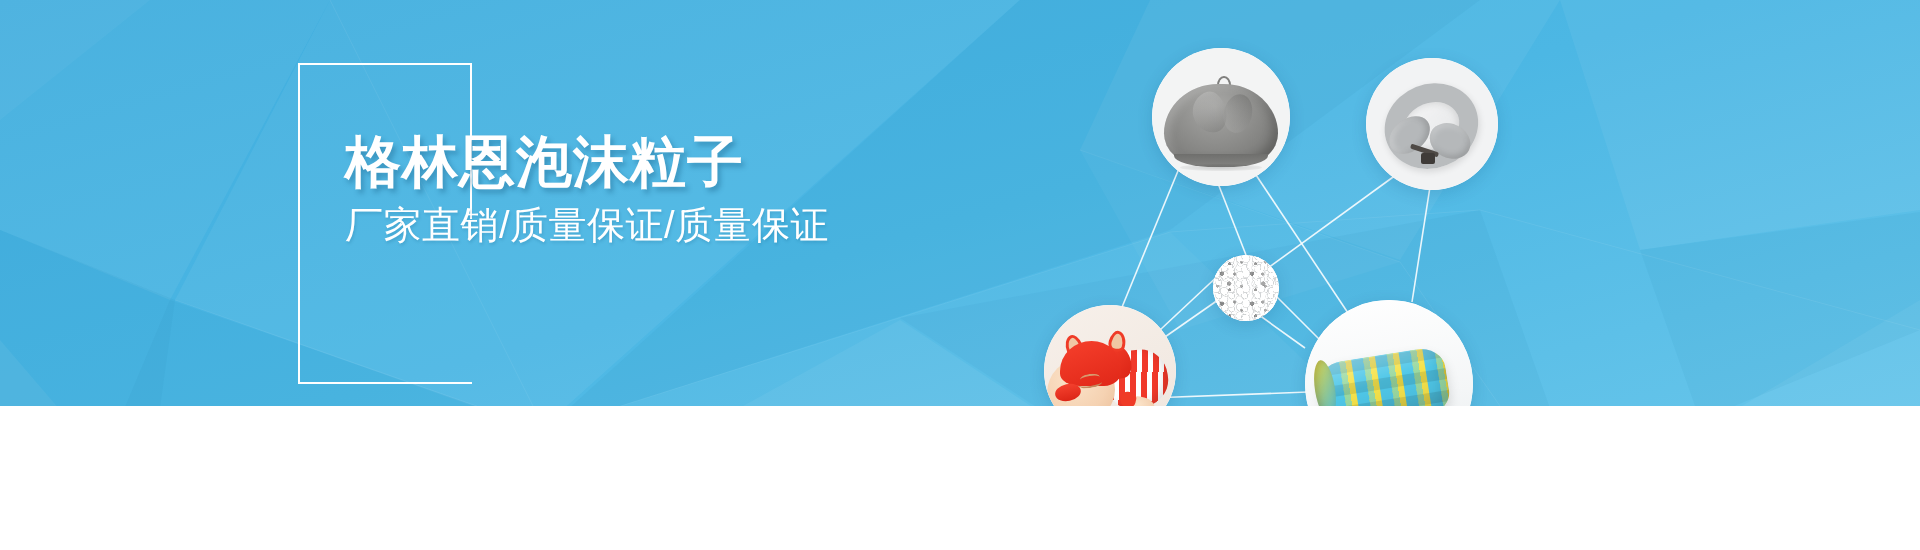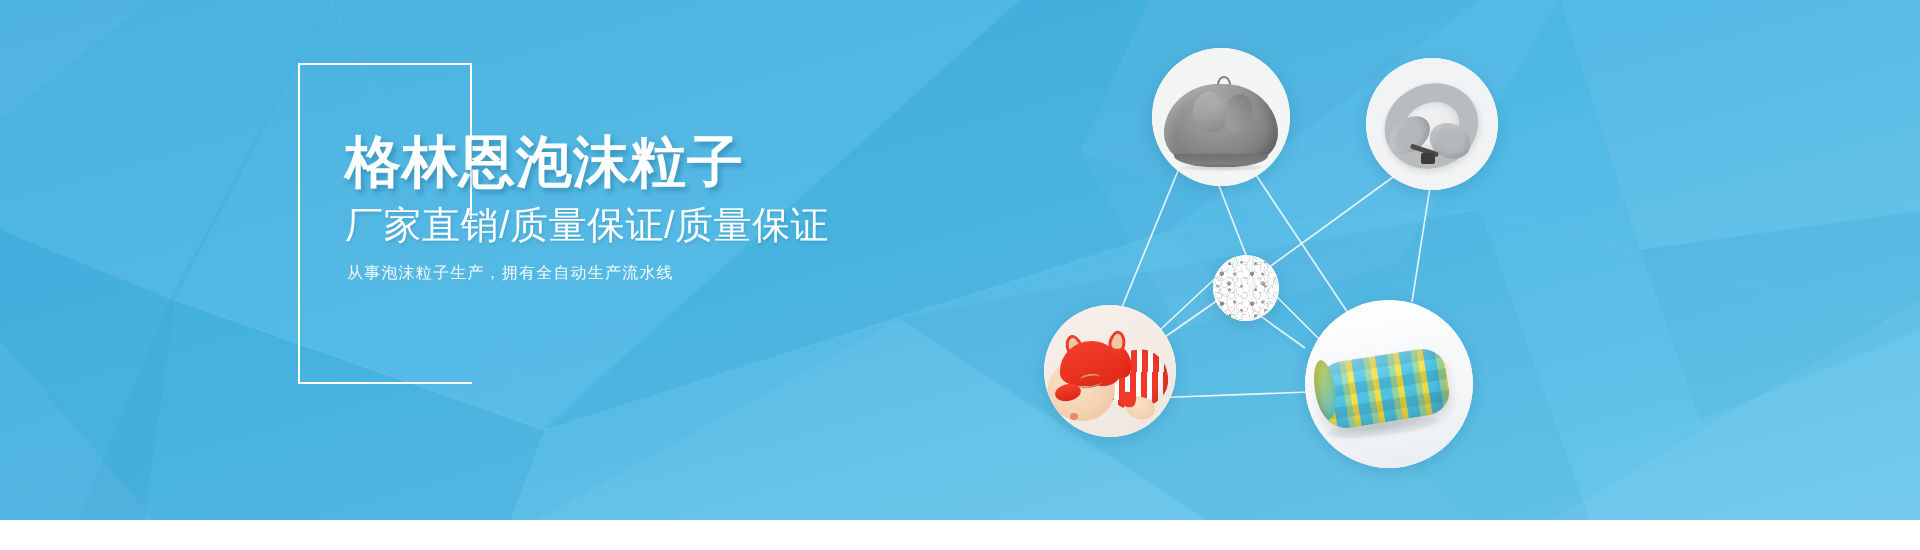--- a/index.html
+++ b/index.html
@@ -8,21 +8,21 @@
     padding: 0;
     background: #ffffff;
   }
   body {
     font-family: "Liberation Sans", "DejaVu Sans", sans-serif;
   }
 
   #banner {
     position: relative;
     width: 1920px;
-    height: 520px;
+    height: 406px;
     overflow: hidden;
     background: #0c4a6e;
   }
 
   
   .bg-svg {
     position: absolute;
     inset: 0;
     width: 1920px;
     height: 550px;
@@ -370,21 +370,20 @@
   <div class="frame">
     <span class="f-line f-left"></span>
     <span class="f-line f-top"></span>
     <span class="f-line f-right"></span>
     <span class="f-line f-bottom"></span>
   </div>
 
   <div class="text-block">
     <h1 class="headline">格林恩泡沫粒子</h1>
     <h2 class="subhead">厂家直销/质量保证/质量保证</h2>
-    <p class="tagline">从事泡沫粒子生产，拥有全自动生产流水线</p>
   </div>
 
   <div class="cluster">
     <svg width="1920" height="550" viewBox="0 0 1920 550" aria-hidden="true">
       <g stroke="#ffffff" stroke-opacity="0.88" stroke-width="1.6" fill="none">
         <line x1="1212" y1="168" x2="1246" y2="255"></line>
         <line x1="1180" y1="166" x2="1120" y2="312"></line>
         <line x1="1246" y1="160" x2="1350" y2="316"></line>
         <line x1="1400" y1="172" x2="1268" y2="268"></line>
         <line x1="1432" y1="174" x2="1412" y2="302"></line>

